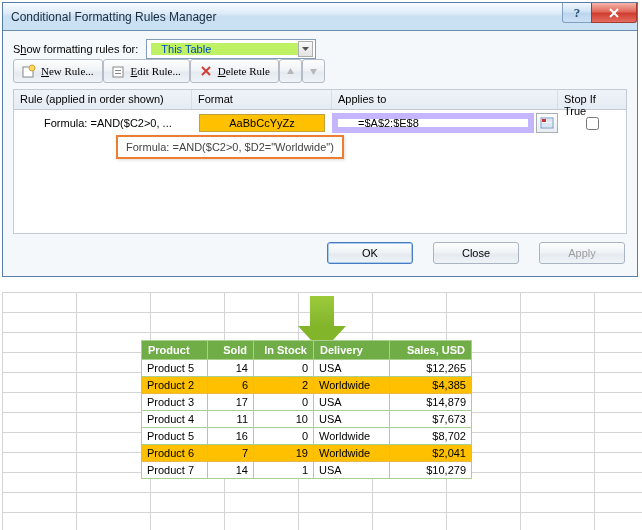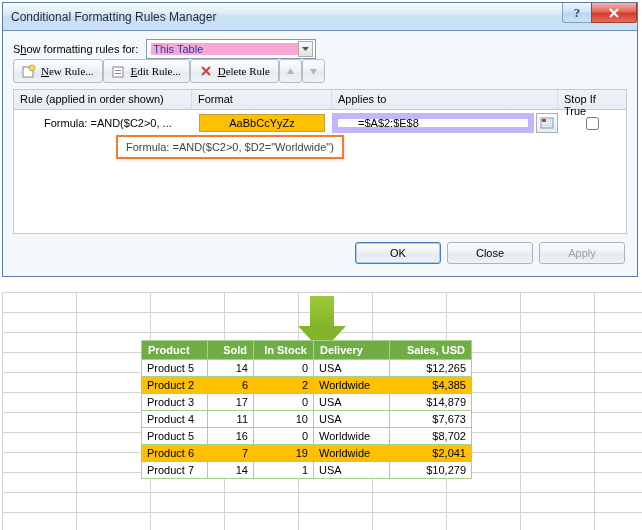--- a/index.html
+++ b/index.html
@@ -14,21 +14,21 @@
   .winbtn.help { border-radius: 0 0 0 3px; font-family: "Segoe UI"; font-size: 13px; color: #2b5076; }
   .winbtn.close { width: 46px; border-radius: 0 0 3px 0; background: linear-gradient(#f6b3a8,#e1695c 45%,#cf3e2f 55%,#e46d5f); border-color: #a43b2f; margin-left: -1px; }
   .winbtn.close svg { stroke: #fff; stroke-width: 2; }
   
   .dlgbody { padding: 8px 10px 10px; background: #f5f8fb; }
   
   .showfor { display: flex; align-items: center; gap: 8px; margin-bottom: 0; }
   .showfor label { font-size: 11px; }
   .showfor .ul { text-decoration: underline; }
   .combo { display: flex; align-items: center; width: 170px; height: 20px; border: 1px solid #7f9db9; background: #fff; padding: 0 2px 0 4px; }
-  .combo span { flex: 1; color: #0048c0; background: #f9a8d4; padding: 0 2px; }
+  .combo span { flex: 1; color: #0048c0; background: #bef264; padding: 0 10px; }
   .combo .cbtn { width: 15px; height: 16px; border: 1px solid #adadad; background: linear-gradient(#f8f8f8,#e3e3e3); display: flex; align-items: center; justify-content: center; }
   
   .toolbar { display: flex; margin-bottom: 6px; font-family: Liberation Serif, serif; }
   .tbtn { display: flex; align-items: center; gap: 5px; padding: 3px 8px; border: 1px solid #b5bcc7; border-radius: 3px; background: linear-gradient(#fdfdfd,#eef2f6 50%,#e5eaf0 55%,#eef3f8); height: 24px; }
   .tbtn.icon { padding: 3px 6px; }
   .tbtn.dis { color: #9d9d9d; }
   .tbtn .ul { text-decoration: underline; }
   .tico { width: 14px; height: 14px; display: inline-block; }
   
   .rulepane { border: 1px solid #c3cbd4; background: #fff; height: 145px; }
@@ -45,21 +45,21 @@
   .fmtswatch { width: 126px; height: 18px; background: #ffc000; border: 1px solid #bfa23c; color: #000; display: flex; align-items: center; justify-content: center; }
   .rulerow .c-applies { display: flex; align-items: center; gap: 2px; }
   .rangeinput { flex: 1; height: 20px; border: 6px solid #c4b5fd; padding: 0 20px; font-size: 11px; font-family: inherit; }
   .refbtn { width: 22px; height: 20px; border: 1px solid #abadb3; background: linear-gradient(#fdfdfd,#e8edf2); display: flex; align-items: center; justify-content: center; }
   .rulerow .c-stop { display: flex; align-items: center; justify-content: center; }
   .stopchk { width: 13px; height: 13px; }
   
   .tooltip { position: absolute; left: 103px; top: 46px; border: 2px solid #ed7d31; background: #fff; padding: 4px 8px; font-size: 11px; color: #444; white-space: nowrap; box-shadow: 1px 1px 3px rgba(0,0,0,0.15); }
   .rulepane-wrap { position: relative; }
   
-  .dlgbtns { display: flex; justify-content: flex-end; gap: 6px; padding: 8px 2px 2px; }
+  .dlgbtns { display: flex; justify-content: flex-end; gap: 20px; padding: 8px 2px 2px; }
   .dbtn { width: 86px; height: 22px; border: 1px solid #a9b4c2; border-radius: 3px; background: linear-gradient(#fdfdfd,#eef2f6 50%,#e5eaf0 55%,#eef3f8); display: flex; align-items: center; justify-content: center; font-size: 11px; }
   .dbtn.primary { border-color: #4a7bbf; box-shadow: 0 0 0 1px #a8ccf0 inset; }
   .dbtn.dis { color: #9d9d9d; }
   
   
   .arrow { position: absolute; left: 298px; top: 296px; width: 48px; height: 58px; }
   .arrow .shaft { width: 24px; height: 30px; background: linear-gradient(#9cca3b,#83b52b); margin: 0 auto; }
   .arrow .head { width: 0; height: 0; border-left: 24px solid transparent; border-right: 24px solid transparent; border-top: 26px solid #83b52b; }
   
   

